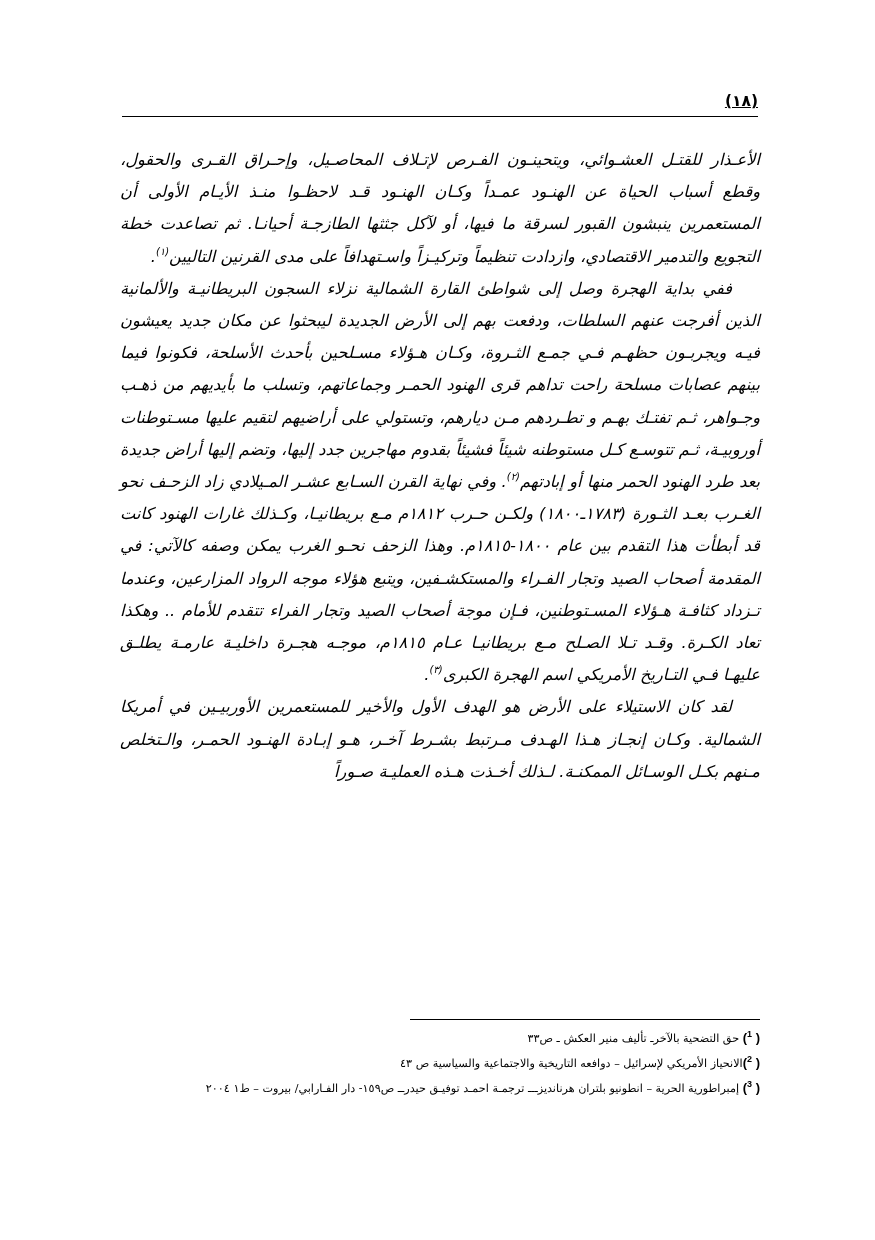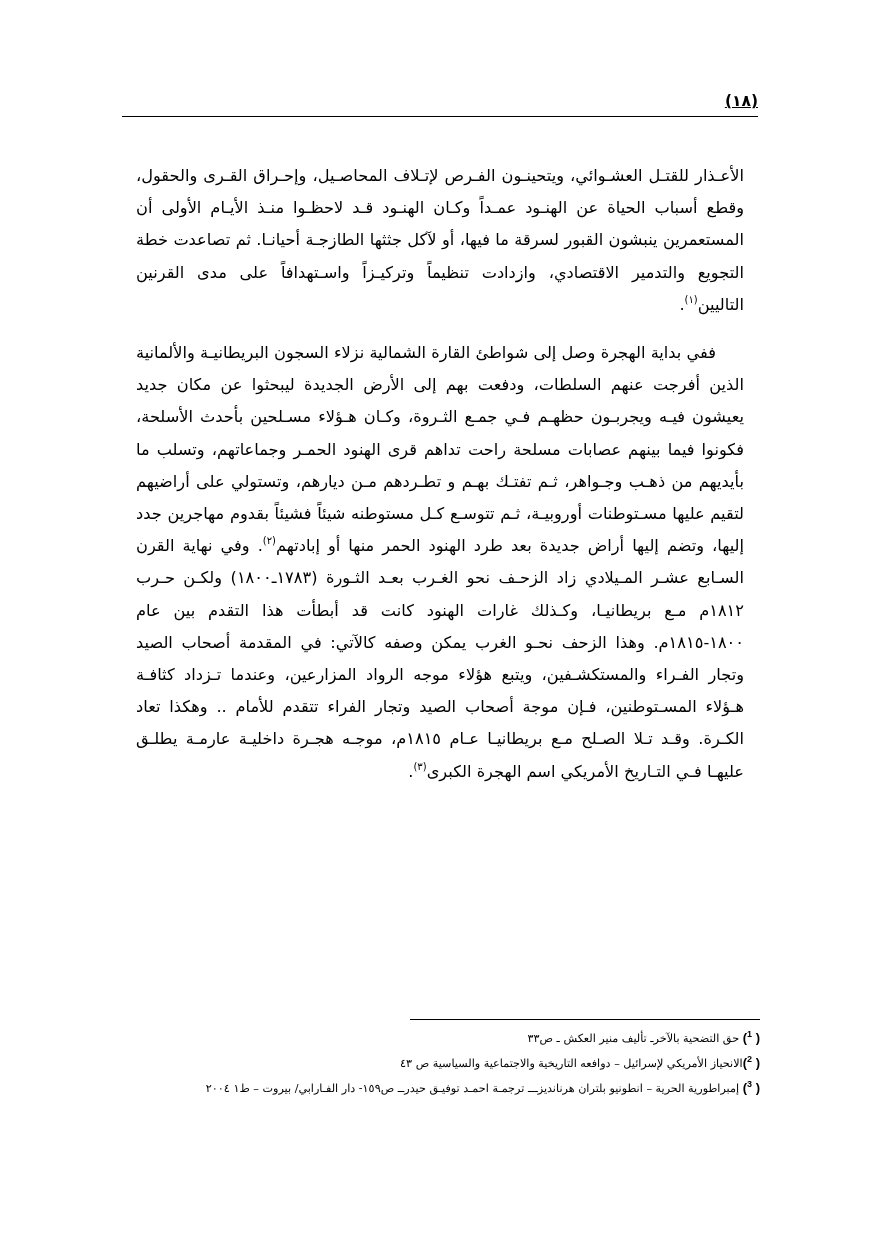--- a/index.html
+++ b/index.html
@@ -13,21 +13,21 @@
     display: flex; flex-direction: row; justify-content: space-between; align-items: center;
     direction: rtl;
   }
   .header-title { font-weight: bold; font-size: 15.5px; white-space: nowrap; }
   .header-page { font-weight: bold; font-size: 15.5px; margin-left: 6px; text-decoration: underline; }
   .body-text {
     position: absolute; top: 144px; left: 120px; width: 640px;
     direction: rtl; text-align: justify; text-align-last: right;
     font-size: 16.2px; line-height: 32.2px;
   }
-  .para { margin: 16px; }
+  .para { margin: 0; font-style: italic; }
   .para.indent { text-indent: 28px; }
   sup { font-size: 10px; line-height: 0; vertical-align: 7px; }
   .footnote-rule {
     position: absolute; top: 1019px; left: 410px; width: 350px;
     border-top: 1.5px solid #000;
   }
   .footnotes {
     position: absolute; top: 1026px; left: 118px; width: 642px;
     direction: rtl; text-align: justify; text-align-last: right;
     font-family: "DejaVu Serif", serif; font-size: 11.2px; line-height: 24px;
@@ -39,20 +39,21 @@
 </head>
 <body>
 
 <div class="header">
   <span class="header-page">(١٨)</span>
 </div>
 
 <div class="body-text">
   <p class="para"><span>الأعـذار للقتـل العشـوائي، ويتحينـون الفـرص لإتـلاف المحاصـيل، وإحـراق القـرى والحقول، وقطع أسباب الحياة عن الهنـود عمـداً وكـان الهنـود قـد لاحظـوا منـذ الأيـام الأولى أن المستعمرين ينبشون القبور لسرقة ما فيها، أو لآكل جثثها الطازجـة أحيانـا. ثم تصاعدت خطة التجويع والتدمير الاقتصادي، وازدادت تنظيماً وتركيـزاً واسـتهدافاً على مدى القرنين التاليين</span><sup>(١)</sup><span>.</span></p>
   <p class="para indent"><span>ففي بداية الهجرة وصل إلى شواطئ القارة الشمالية نزلاء السجون البريطانيـة والألمانية الذين أفرجت عنهم السلطات، ودفعت بهم إلى الأرض الجديدة ليبحثوا عن مكان جديد يعيشون فيـه ويجربـون حظهـم فـي جمـع الثـروة، وكـان هـؤلاء مسـلحين بأحدث الأسلحة، فكونوا فيما بينهم عصابات مسلحة راحت تداهم قرى الهنود الحمـر وجماعاتهم، وتسلب ما بأيديهم من ذهـب وجـواهر، ثـم تفتـك بهـم و تطـردهم مـن ديارهم، وتستولي على أراضيهم لتقيم عليها مسـتوطنات أوروبيـة، ثـم تتوسـع كـل مستوطنه شيئاً فشيئاً بقدوم مهاجرين جدد إليها، وتضم إليها أراض جديدة بعد طرد الهنود الحمر منها أو إبادتهم</span><sup>(٢)</sup><span>. وفي نهاية القرن السـابع عشـر المـيلادي زاد الزحـف نحو الغـرب بعـد الثـورة (١٧٨٣ـ١٨٠٠) ولكـن حـرب ١٨١٢م مـع بريطانيـا، وكـذلك غارات الهنود كانت قد أبطأت هذا التقدم بين عام ١٨٠٠-١٨١٥م. وهذا الزحف نحـو الغرب يمكن وصفه كالآتي: في المقدمة أصحاب الصيد وتجار الفـراء والمستكشـفين، ويتبع هؤلاء موجه الرواد المزارعين، وعندما تـزداد كثافـة هـؤلاء المسـتوطنين، فـإن موجة أصحاب الصيد وتجار الفراء تتقدم للأمام .. وهكذا تعاد الكـرة. وقـد تـلا الصـلح مـع بريطانيـا عـام ١٨١٥م، موجـه هجـرة داخليـة عارمـة يطلـق عليهـا فـي التـاريخ الأمريكي اسم الهجرة الكبرى</span><sup>(٣)</sup><span>.</span></p>
+  <p class="para indent"><span>لقد كان الاستيلاء على الأرض هو الهدف الأول والأخير للمستعمرين الأوربيـين في أمريكا الشمالية. وكـان إنجـاز هـذا الهـدف مـرتبط بشـرط آخـر، هـو إبـادة الهنـود الحمـر، والـتخلص مـنهم بكـل الوسـائل الممكنـة. لـذلك أخـذت هـذه العمليـة صـوراً</span></p>
 </div>
 
 <div class="footnote-rule"></div>
 
 <div class="footnotes">
   <p class="fn"><span class="fn-mark">( <sup>1</sup>) </span><span>حق التضحية بالآخرـ تأليف منير العكش ـ ص٣٣</span></p>
   <p class="fn"><span class="fn-mark">( <sup>2</sup>)</span><span>الانحياز الأمريكي لإسرائيل – دوافعه التاريخية والاجتماعية والسياسية ص ٤٣</span></p>
   <p class="fn"><span class="fn-mark">( <sup>3</sup>) </span><span>إمبراطورية الحرية – انطونيو بلتران هرنانديزـــ ترجمـة احمـد توفيـق حيدرــ ص١٥٩- دار الفـارابي/ بيروت – ط١ ٢٠٠٤</span></p>
 </div>
 

